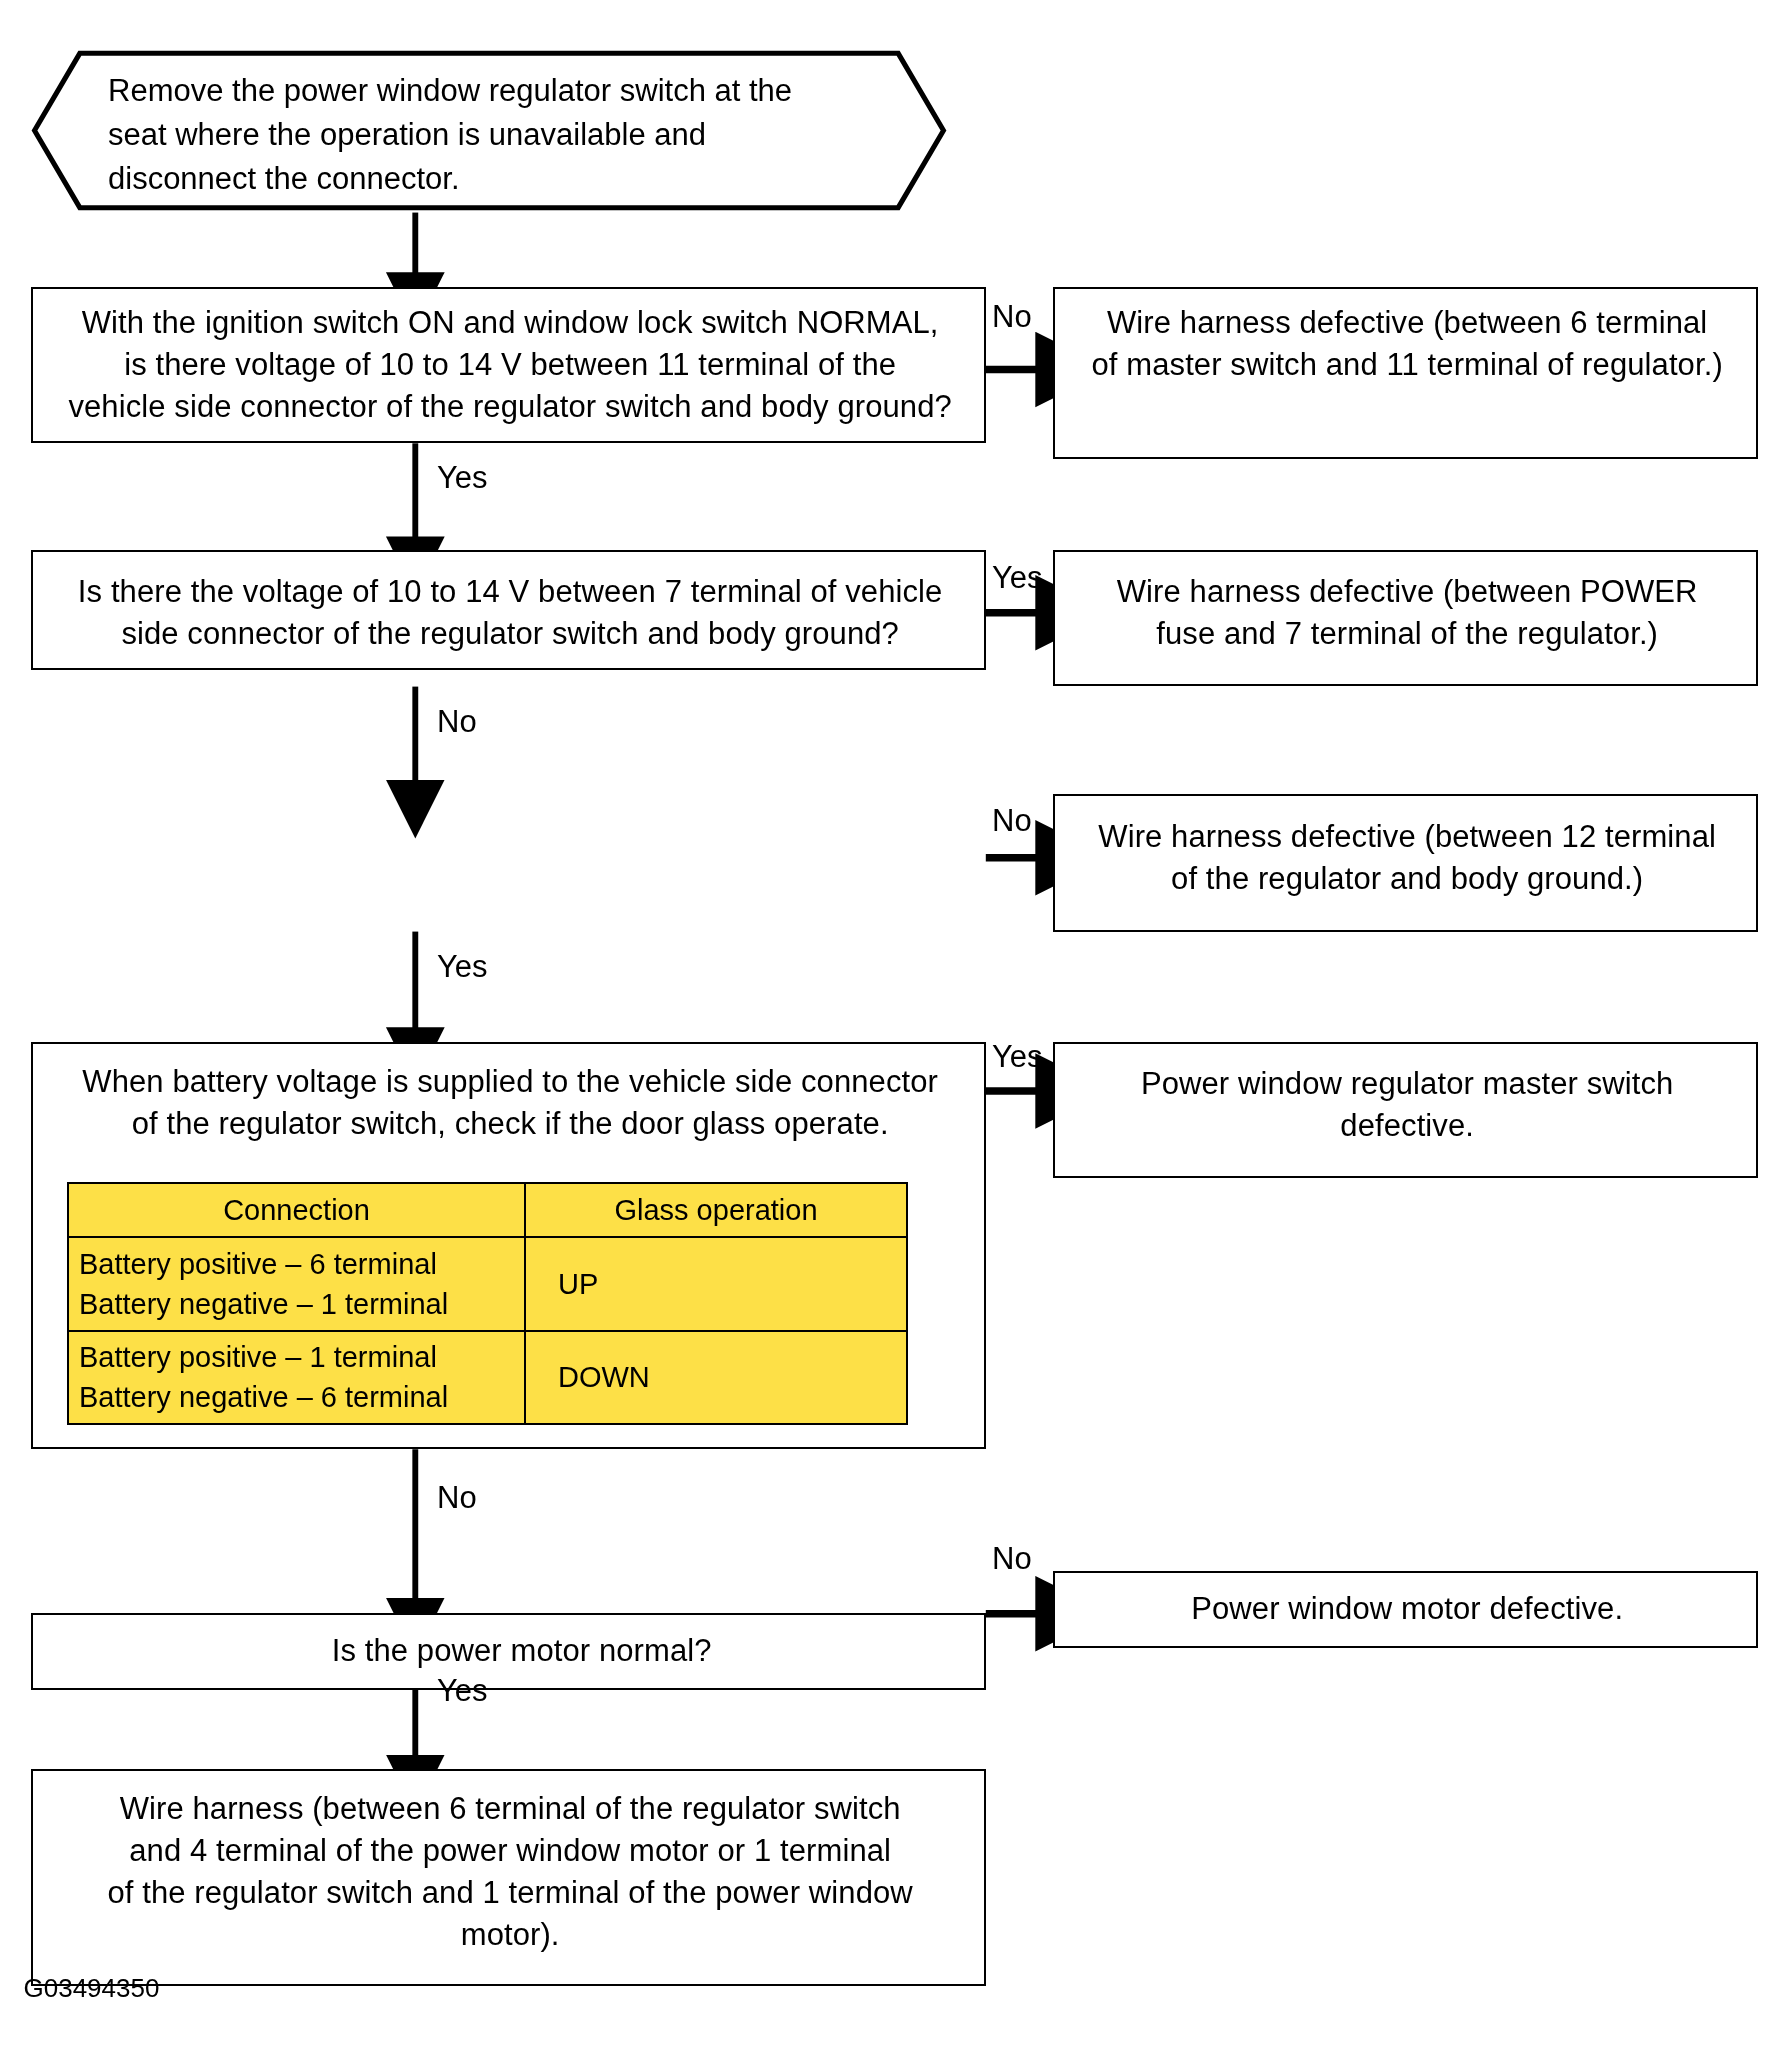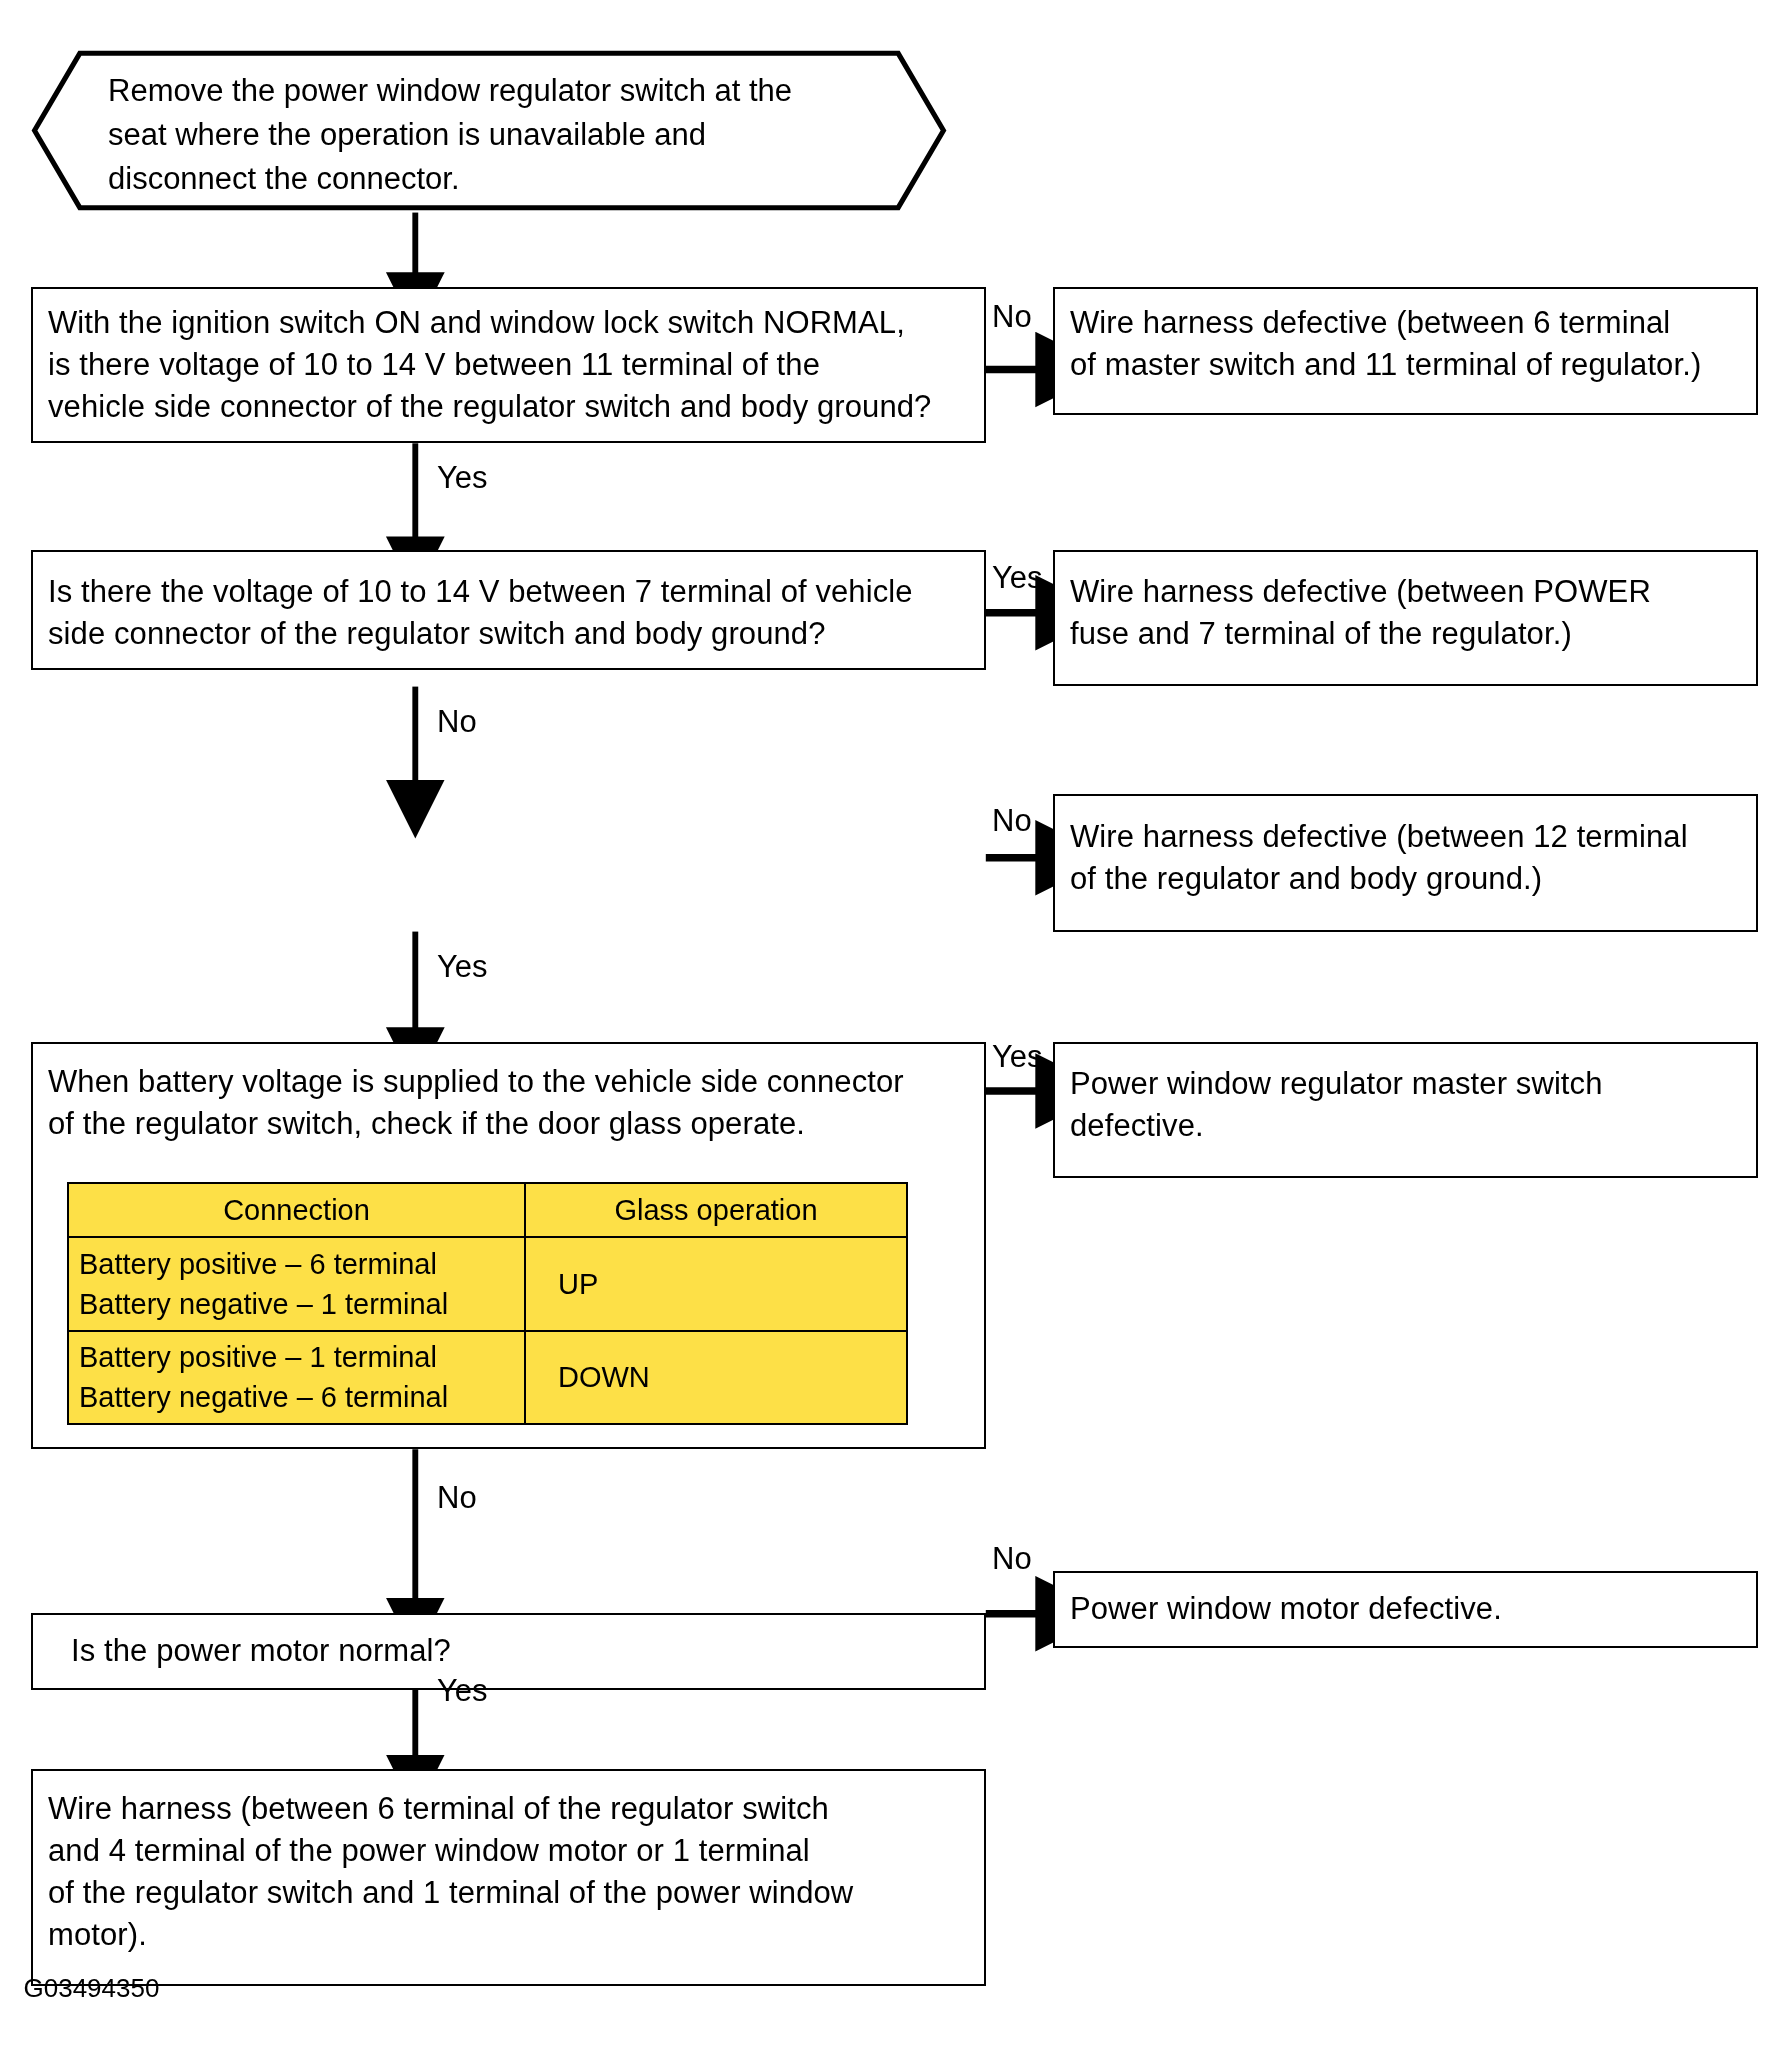--- a/index.html
+++ b/index.html
@@ -28,20 +28,21 @@
     background: #fff;
   }
   .node .txt {
     position: absolute;
     left: 15px;
     right: 11.7px;
     font-size: 31px;
     line-height: 42px;
     letter-spacing: 0.1px;
     white-space: pre-line;
+    text-align: center;
   }
   .node.q .txt { top: 13.4px; }
   .node.r .txt { top: 13.4px; }
 
   
   .hexwrap {
     position: absolute;
   }
   .hexwrap svg { display: block; }
   .hexwrap .hextxt {
@@ -136,21 +137,21 @@
 seat where the operation is unavailable and
 disconnect the connector.</div>
   </div>
 
   <div class="node q" style="left:31px; top:287px; width:955px; height:156px;">
     <div class="txt">With the ignition switch ON and window lock switch NORMAL,
 is there voltage of 10 to 14 V between 11 terminal of the
 vehicle side connector of the regulator switch and body ground?</div>
   </div>
   <div class="elabel" style="left:992px; top:300px;">No</div>
-  <div class="node r" style="left:1053px; top:287px; width:705px; height:128px;">
+  <div class="node r" style="left:1053px; top:287px; width:705px; height:172px;">
     <div class="txt">Wire harness defective (between 6 terminal
 of master switch and 11 terminal of regulator.)</div>
   </div>
   <div class="elabel" style="left:437px; top:461px;">Yes</div>
 
   <div class="node q" style="left:31px; top:550px; width:955px; height:120px;">
     <div class="txt" style="top:18.5px;">Is there the voltage of 10 to 14 V between 7 terminal of vehicle
 side connector of the regulator switch and body ground?</div>
   </div>
   <div class="elabel" style="left:992px; top:561px;">Yes</div>

